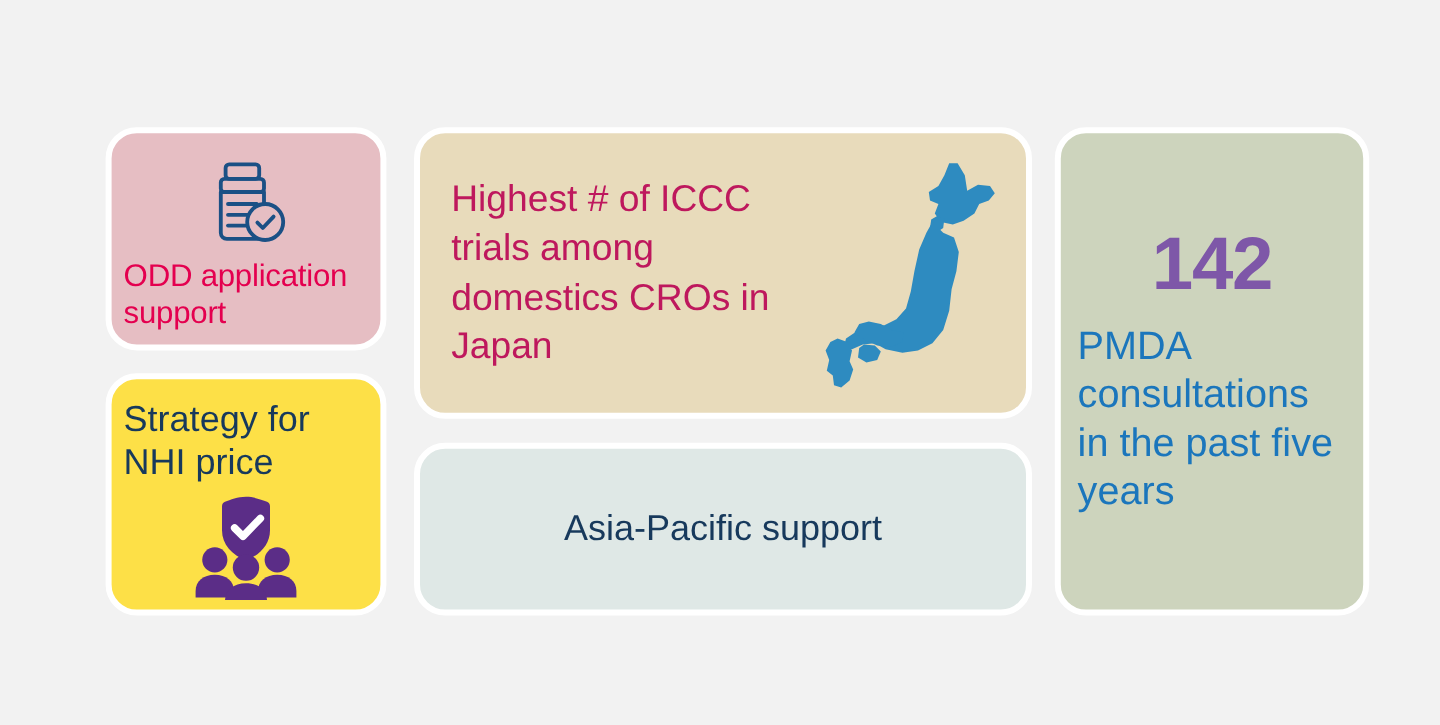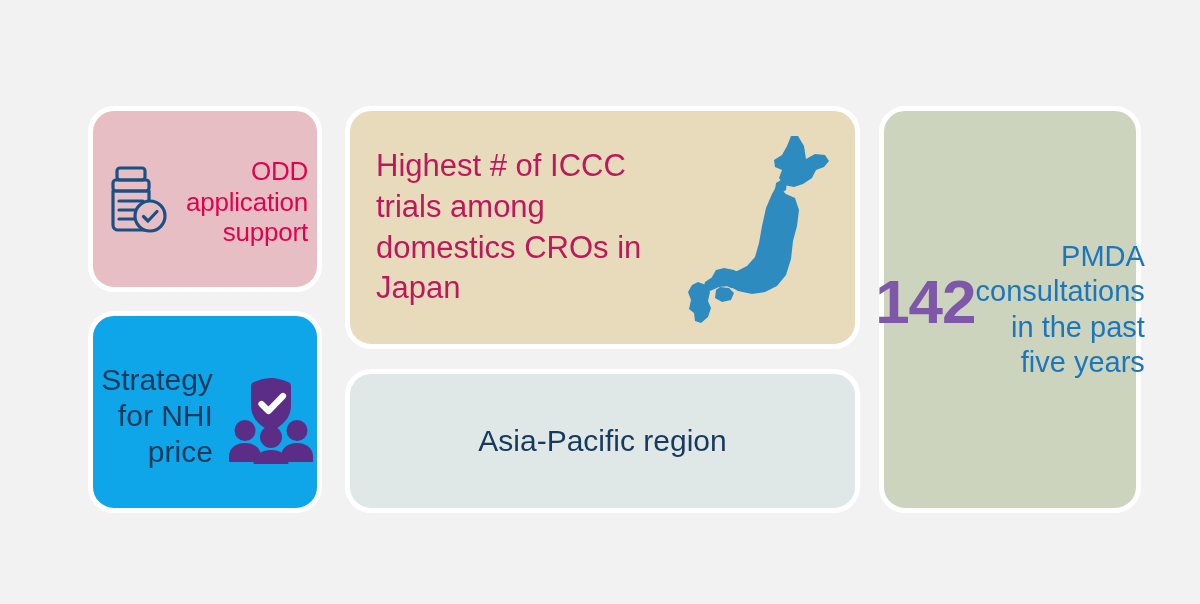--- a/index.html
+++ b/index.html
@@ -19,23 +19,24 @@
     width: 1200px;
     height: 604px;
   }
 
   .card {
     position: absolute;
     box-sizing: border-box;
     border-radius: 26px;
     border: 5px solid #ffffff;
     display: flex;
+    flex-direction: column;
     align-items: center;
     justify-content: center;
-    text-align: right;
+    text-align: left;
   }
 
   
   #card-odd {
     left: 88px;
     top: 106px;
     width: 234px;
     height: 186px;
     background: #e6bec3;
     padding-top: 6px;
@@ -51,21 +52,21 @@
     letter-spacing: -0.2px;
     padding: 0 10px;
   }
 
   
   #card-nhi {
     left: 88px;
     top: 311px;
     width: 234px;
     height: 202px;
-    background: #0ea5e9;
+    background: #fde047;
     padding-top: 8px;
   }
   #card-nhi .card-label {
     color: #17395c;
     font-size: 30px;
     line-height: 1.2;
     padding: 0 10px;
   }
   #card-nhi .icon-wrap {
     margin-top: 6px;
@@ -135,21 +136,21 @@
   #card-pmda .pmda-number {
     color: #7e57a8;
     font-size: 62px;
     font-weight: bold;
     line-height: 1;
     letter-spacing: -1px;
     margin-bottom: 16px;
   }
   #card-pmda .pmda-text {
     color: #1b76bc;
-    font-size: 29px;
+    font-size: 33px;
     line-height: 1.22;
   }
 </style>
 </head>
 <body>
 
 <div class="board">
 
   <div class="card" id="card-odd">
     <span class="icon-wrap">
@@ -214,21 +215,21 @@
 
           <path d="M40 157 l9 1 l5 5 l-3 7 l-9 2 l-7 -4 l1 -8 z"></path>
 
           <path d="M18 152 l8 3 l4 7 l-2 9 l3 7 l-3 9 l-7 6 l-6 -2 l-1 -8 l-5 -4 l2 -9 l-3 -8 l4 -7 z"></path>
         </g>
       </svg>
     </span>
   </div>
 
   <div class="card" id="card-sites">
-    <div class="sites-line">Asia-Pacific region</div>
+    <div class="sites-line">Asia-Pacific support</div>
   </div>
 
   <div class="card" id="card-pmda">
     <div class="pmda-number">142</div>
     <div class="pmda-text">PMDA consultations in the past five years</div>
   </div>
 
 </div>
 
 </body></html>

